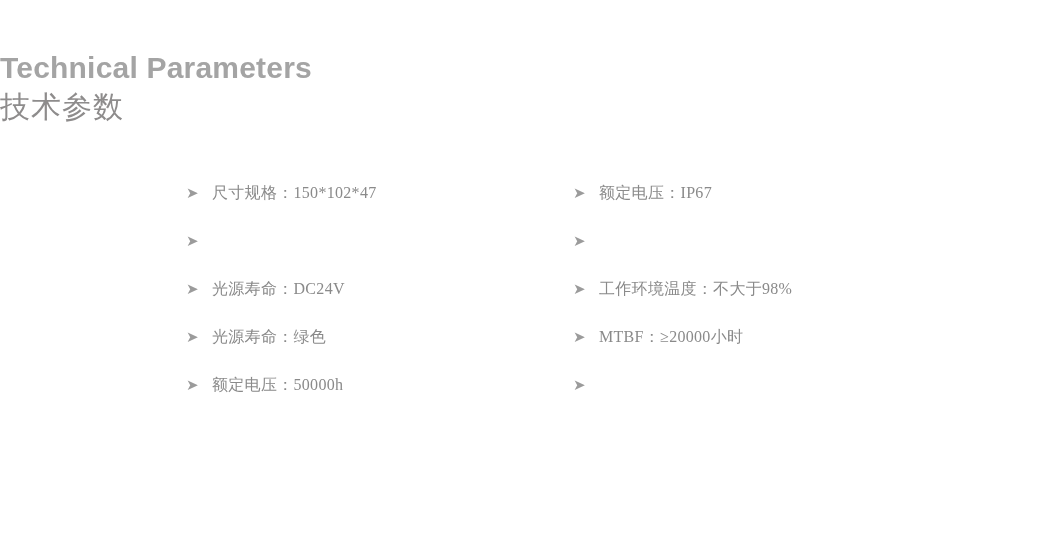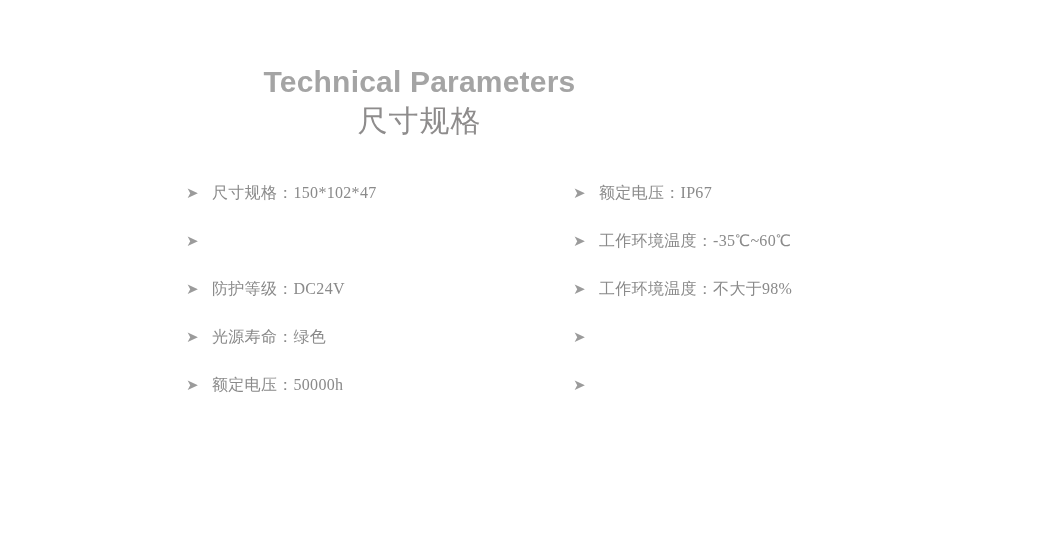--- a/index.html
+++ b/index.html
@@ -22,22 +22,21 @@
     height: 535px;
     background: #ffffff;
   }
 
   
   .heading {
     position: absolute;
     left: 0;
     top: 50px;
     width: 839px;
-    text-align: center;
-    margin-top: 14px;
+    text-align: left;
   }
   .title-en {
     display: block;
     font-size: 30px;
     font-weight: bold;
     letter-spacing: 0.2px;
     color: #a4a4a4;
     line-height: 36px;
     white-space: nowrap;
   }
@@ -90,62 +89,62 @@
     font-family: Liberation Serif, serif;
   }
 </style>
 </head>
 <body>
 
 <div class="page">
 
   <div class="heading">
     <span class="title-en">Technical Parameters</span>
-    <span class="title-cn">尺寸规格</span>
+    <span class="title-cn">技术参数</span>
   </div>
 
   <div class="spec-columns">
 
     <div class="spec-column left">
       <div class="spec-item">
         <span class="bullet-icon">➤</span>
         <span class="spec-text">尺寸规格：150*102*47</span>
       </div>
       <div class="spec-item">
         <span class="bullet-icon">➤</span>
       </div>
       <div class="spec-item">
         <span class="bullet-icon">➤</span>
-        <span class="spec-text">防护等级：DC24V</span>
+        <span class="spec-text">光源寿命：DC24V</span>
       </div>
       <div class="spec-item">
         <span class="bullet-icon">➤</span>
         <span class="spec-text">光源寿命：绿色</span>
       </div>
       <div class="spec-item">
         <span class="bullet-icon">➤</span>
         <span class="spec-text">额定电压：50000h</span>
       </div>
     </div>
 
     <div class="spec-column right">
       <div class="spec-item">
         <span class="bullet-icon">➤</span>
         <span class="spec-text">额定电压：IP67</span>
       </div>
       <div class="spec-item">
         <span class="bullet-icon">➤</span>
-        <span class="spec-text">工作环境温度：-35℃~60℃</span>
       </div>
       <div class="spec-item">
         <span class="bullet-icon">➤</span>
         <span class="spec-text">工作环境温度：不大于98%</span>
       </div>
       <div class="spec-item">
         <span class="bullet-icon">➤</span>
+        <span class="spec-text">MTBF：≥20000小时</span>
       </div>
       <div class="spec-item">
         <span class="bullet-icon">➤</span>
       </div>
     </div>
 
   </div>
 </div>
 
 </body></html>

